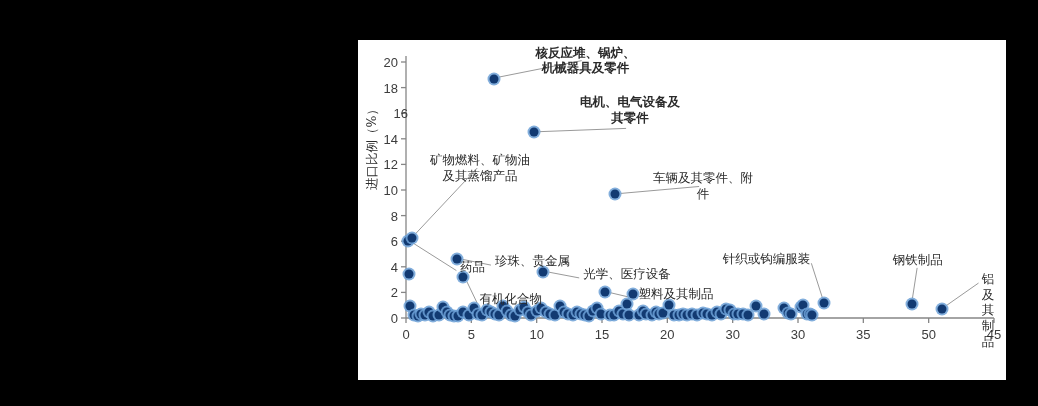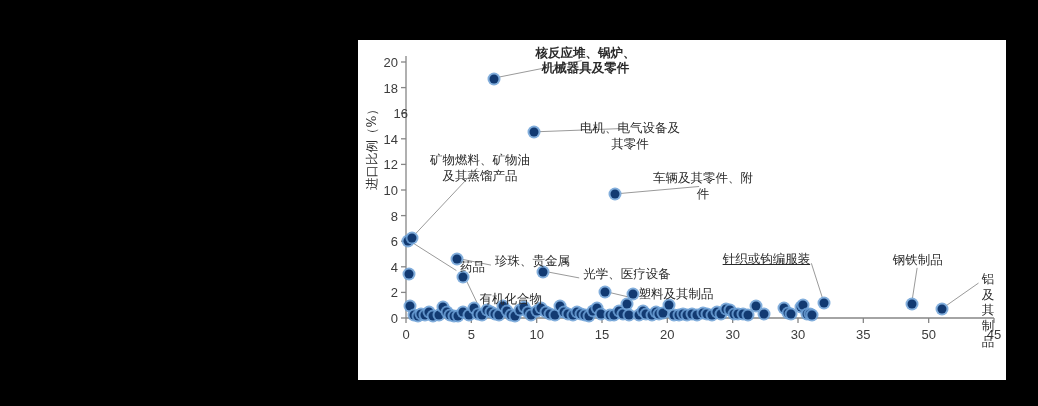--- a/index.html
+++ b/index.html
@@ -195,31 +195,31 @@
         <div class="dot" style="width: 9px; height: 9px; left: 433.467px; top: 274.16px;"></div>
         <div class="dot" style="width: 9px; height: 9px; left: 442.613px; top: 267.12px;"></div>
         <div class="dot" style="width: 9px; height: 9px; left: 445.227px; top: 265.2px;"></div>
         <div class="dot" style="width: 9px; height: 9px; left: 449.147px; top: 273.52px;"></div>
         <div class="dot" style="width: 9px; height: 9px; left: 451.76px; top: 274.16px;"></div>
         <div class="dot" style="width: 9px; height: 9px; left: 454.373px; top: 274.8px;"></div>
       </div>
     <div id="anns">
         <div class="ann c" style="left: 227.547px; top: 4.64px; font-weight: bold;">核反应堆、锅炉、
 机械器具及零件</div>
-        <div class="ann c" style="left: 272.053px; top: 80px;">电机、电气设备及
+        <div class="ann c" style="left: 272.053px; top: 54px; font-weight: bold;">电机、电气设备及
 其零件</div>
         <div class="ann c" style="left: 345.067px; top: 130.48px;">车辆及其零件、附
 件</div>
         <div class="ann c" style="left: 121.88px; top: 112px;">矿物燃料、矿物油
 及其蒸馏产品</div>
         <div class="ann l" style="left: 101.96px; top: 218.56px;">药品</div>
         <div class="ann l" style="left: 136.96px; top: 213.12px;">珍珠、贵金属</div>
         <div class="ann l" style="left: 121.493px; top: 251.04px;">有机化合物</div>
         <div class="ann l" style="left: 225.2px; top: 225.92px;">光学、医疗设备</div>
         <div class="ann l" style="left: 280.613px; top: 246.4px;">塑料及其制品</div>
-        <div class="ann r" style="left: 452.133px; top: 211.28px; text-decoration: underline;">针织或钩编服装</div>
+        <div class="ann r" style="left: 452.133px; top: 211.28px;">针织或钩编服装</div>
         <div class="ann c" style="left: 559.68px; top: 211.92px; text-align: right;">钢铁制品</div>
         <div class="ann l" style="left: 623.733px; top: 231.04px;">铝及其制品</div>
       </div>
 
     <div class="axis-title" id="ytitle">进口比例（%）</div>
   </div>
 </div>
 
 </body></html>

